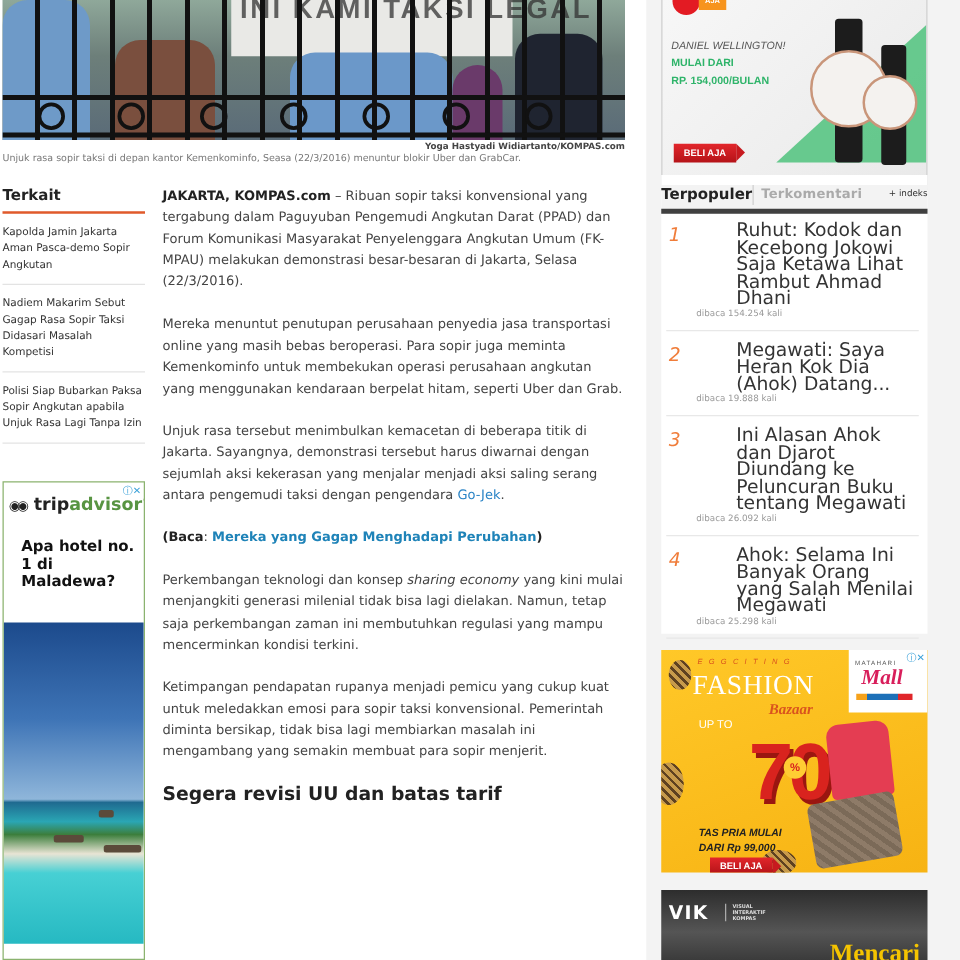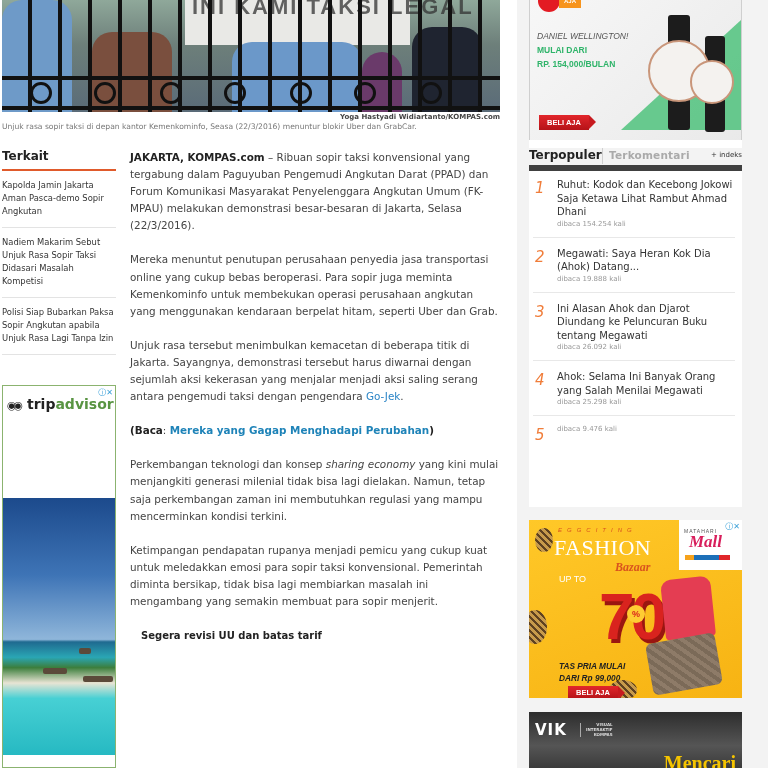--- a/index.html
+++ b/index.html
@@ -42,69 +42,69 @@
   .ta-photo { position: absolute; left: 0; top: 112px; width: 112px; height: 257px;
     background: linear-gradient(180deg, #1c4a8c 0%, #3e74b6 30%, #8fb6da 55%, #1f6a90 56%, #2aa6b4 62%, #3c7e3c 66%, #e8e4d4 72%, #47d0d4 78%, #26b9c2 100%); }
   .ta-photo .hut { position: absolute; width: 24px; height: 6px; background: #5b4a3a; border-radius: 2px; }
 
   
   .article { position: absolute; left: 130px; top: 149px; width: 372px; font-size: 10.4px; line-height: 17.1px; color: #444; }
   .article p { margin-bottom: 17px; }
   .article strong { color: #222; }
   .article a { color: #2a84c6; text-decoration: none; }
   .article .baca-link { color: #1e83b8; font-weight: bold; }
-  .article h4 { font-size: 10px; font-weight: bold; color: #222; margin-left: 11px; }
+  .article h4 { font-size: 15px; font-weight: bold; color: #222; }
 
   
   .right-bg { position: absolute; left: 517px; top: 0; width: 251px; height: 768px; background: #f3f3f3; }
   .dw-ad { position: absolute; left: 529px; top: 0; width: 213px; height: 152px; border: 1px solid #cfcfcf; border-top: none;
            background: linear-gradient(135deg, #f7f7f7, #e9e9e9); overflow: hidden; }
   .dw-logo { position: absolute; left: 8px; top: -10px; width: 22px; height: 22px; border-radius: 50%; background: #e31b23; }
   .dw-logo2 { position: absolute; left: 29px; top: -2px; width: 22px; height: 10px; background: #f7941d; font: bold 6px sans-serif; color: #fff; text-align: center; }
   .dw-tri { position: absolute; right: 0; top: 20px; width: 0; height: 0; border-left: 120px solid transparent; border-bottom: 110px solid #4fc27d; opacity: .85; }
   .dw-title { position: absolute; left: 7px; top: 31px; font: italic 8.5px "Liberation Sans", sans-serif; color: #555; }
   .dw-price1, .dw-price2 { position: absolute; left: 7px; font: bold 8.5px "Liberation Sans", sans-serif; color: #2fb46a; }
   .dw-price1 { top: 45px; } .dw-price2 { top: 59px; }
   .watch { position: absolute; border-radius: 50%; background: #f4f2ef; border: 2px solid #c9967a; }
   .strap { position: absolute; background: #1c1c1c; border-radius: 3px; }
   .buy-btn { position: absolute; background: linear-gradient(180deg, #e2262b, #b51318); color: #fff; font: bold 7.5px "Liberation Sans", sans-serif; padding: 3px 8px 3px 8px; }
   .buy-btn::after { content: ""; position: absolute; right: -7px; top: 0; border-left: 7px solid #c71a1f; border-top: 7px solid transparent; border-bottom: 7px solid transparent; }
 
   .popular { position: absolute; left: 529px; top: 140px; width: 213px; height: 367px; background: #fff; }
-  .pop-tabs { position: absolute; left: 0; top: 8px; width: 213px; height: 23px; border-bottom: 6px solid #404040; background: #f3f3f3; }
+  .pop-tabs { position: absolute; left: 0; top: 8px; width: 213px; height: 23px; border-bottom: 4px solid #404040; background: #f3f3f3; }
   .pop-tab-active { position: absolute; left: 0; top: 0; font: bold 12px "DejaVu Sans", sans-serif; color: #222; }
   .pop-sep { position: absolute; left: 73px; top: 0; width: 1px; height: 16px; background: #d0d0d0; }
   .pop-tab { position: absolute; left: 80px; top: 1px; font: bold 10.5px "DejaVu Sans", sans-serif; color: #aaa; letter-spacing: .2px; }
   .pop-index { position: absolute; right: 0; top: 3px; font-size: 7px; color: #333; }
   .pop-list { position: absolute; left: 4px; top: 38px; width: 202px; list-style: none; }
   .pop-item { position: relative; padding: 0 0 9px 24px; margin-bottom: 9px; border-bottom: 1px solid #e8e8e8; }
   .pop-item:last-child { border-bottom: none; }
   .pop-num { position: absolute; left: 2px; top: 1px; font: italic 15px "DejaVu Sans", sans-serif; color: #f07d3a; }
-  .pop-title { font-size: 10px; line-height: 13.5px; color: #333; }
+  .pop-title { font-size: 15px; line-height: 13.5px; color: #333; margin-left: 32px; }
   .pop-count { font-size: 7px; color: #999; margin-top: 1px; }
 
   .mm-ad { position: absolute; left: 529px; top: 520px; width: 213px; height: 178px; background: linear-gradient(160deg, #ffc828, #f7b313); overflow: hidden; }
   .mm-egg-text { position: absolute; left: 29px; top: 7px; font: italic 6px "Liberation Sans", sans-serif; color: #d9531e; letter-spacing: 5px; }
   .mm-fashion { position: absolute; left: 25px; top: 15px; font: 22px "Liberation Serif", serif; color: #fff; letter-spacing: .5px; }
   .mm-bazaar { position: absolute; left: 86px; top: 40px; font: italic bold 12px "Liberation Serif", serif; color: #d9531e; }
   .mm-upto { position: absolute; left: 30px; top: 54px; font: 9px "Liberation Sans", sans-serif; color: #fff; }
   .mm-70 { position: absolute; left: 26px; top: 60px; font: bold 64px "Liberation Sans", sans-serif; color: #d9231e; letter-spacing: -4px; text-shadow: 3px 4px 0 #9a1610; margin-left: 44px; }
   .mm-pct { position: absolute; left: 98px; top: 85px; width: 18px; height: 18px; border-radius: 50%; background: #ffcc33; color: #d9231e; font: bold 9px sans-serif; text-align: center; line-height: 18px; }
   .mm-line1, .mm-line2 { position: absolute; left: 30px; font: italic bold 8.3px "Liberation Sans", sans-serif; color: #222; }
   .mm-line1 { top: 141px; } .mm-line2 { top: 153px; }
   .mm-logo-box { position: absolute; right: 0; top: 0; width: 63px; height: 50px; background: #fff; }
   .mm-logo-small { position: absolute; left: 5px; top: 8px; font: 5px sans-serif; color: #555; letter-spacing: 1px; }
   .mm-logo-mall { position: absolute; left: 10px; top: 12px; font: italic bold 17px "Liberation Serif", serif; color: #d81e5b; }
   .mm-logo-bar { position: absolute; left: 6px; top: 35px; width: 45px; height: 5px; background: linear-gradient(90deg, #f6a21b 20%, #1d70b8 20% 75%, #e0262a 75%); }
   .mm-adchoice { position: absolute; right: 2px; top: 1px; font-size: 8px; color: #3aa0d8; background: rgba(255,255,255,.8); }
   .bag-red { position: absolute; left: 134px; top: 58px; width: 50px; height: 60px; background: #e43d52; border-radius: 10px 10px 4px 4px; transform: rotate(-6deg); }
   .bag-brown { position: absolute; left: 120px; top: 118px; width: 70px; height: 52px; background: repeating-linear-gradient(45deg, #7b6a58 0 4px, #8e7b68 4px 8px); border-radius: 6px; transform: rotate(-10deg); }
   .egg { position: absolute; border-radius: 50%; background: repeating-linear-gradient(45deg, #c79a4b 0 3px, #5e4120 3px 5px); }
 
-  .vik-ad { position: absolute; left: 529px; top: 712px; width: 213px; height: 56px; background: linear-gradient(180deg, #2d2d2d, #555 60%, #3b3b3b); overflow: hidden; text-align: right; }
+  .vik-ad { position: absolute; left: 529px; top: 712px; width: 213px; height: 56px; background: linear-gradient(180deg, #2d2d2d, #555 60%, #3b3b3b); overflow: hidden; }
   .vik-logo { position: absolute; left: 6px; top: 9px; font: bold 15px "DejaVu Sans", sans-serif; color: #fff; letter-spacing: 1px; }
   .vik-sep { position: absolute; left: 51px; top: 11px; width: 1px; height: 14px; background: #aaa; }
   .vik-sub { position: absolute; left: 57px; top: 10px; font: bold 4px "DejaVu Sans", sans-serif; color: #ddd; line-height: 5px; }
   .vik-title { position: absolute; right: 6px; top: 40px; font: bold 20px "Liberation Serif", serif; color: #f5c400; }
 </style>
 </head>
 <body>
 
 <div class="hero">
   <div class="person p1"></div>
@@ -125,40 +125,41 @@
   <div class="ring" style="left:352px"></div>
   <div class="ring" style="left:418px"></div>
 </div>
 <div class="photo-credit">Yoga Hastyadi Widiartanto/KOMPAS.com</div>
 <div class="photo-caption">Unjuk rasa sopir taksi di depan kantor Kemenkominfo, Seasa (22/3/2016) menuntur blokir Uber dan GrabCar.</div>
 
 <div class="terkait">
   <h3>Terkait</h3>
   <ul>
     <li>Kapolda Jamin Jakarta Aman Pasca-demo Sopir Angkutan</li>
-    <li>Nadiem Makarim Sebut Unjuk Rasa Sopir Taksi Didasari Masalah Kompetisi</li>
+    <li>Nadiem Makarim Sebut Gagap Rasa Sopir Taksi Didasari Masalah Kompetisi</li>
     <li>Polisi Siap Bubarkan Paksa Sopir Angkutan apabila Unjuk Rasa Lagi Tanpa Izin</li>
   </ul>
 </div>
 
 <div class="ta-ad">
   <span class="ad-choice">ⓘ✕</span>
   <div class="ta-logo">
     <span class="owl">◉◉</span><span>trip</span><span class="green">advisor</span><span class="green">°</span>
   </div>
+  <div class="ta-head">Apa hotel no. 1 di Maladewa?</div>
   <div class="ta-photo">
     <div class="hut" style="left:40px; top:170px;"></div>
     <div class="hut" style="left:80px; top:178px; width:30px;"></div>
     <div class="hut" style="left:76px; top:150px; width:12px;"></div>
   </div>
 </div>
 
 <div class="article">
   <p><strong>JAKARTA, KOMPAS.com</strong><span> – Ribuan sopir taksi konvensional yang tergabung dalam Paguyuban Pengemudi Angkutan Darat (PPAD) dan Forum Komunikasi Masyarakat Penyelenggara Angkutan Umum (FK-MPAU) melakukan demonstrasi besar-besaran di Jakarta, Selasa (22/3/2016).</span></p>
-  <p>Mereka menuntut penutupan perusahaan penyedia jasa transportasi online yang cukup bebas beroperasi. Para sopir juga meminta Kemenkominfo untuk membekukan operasi perusahaan angkutan yang menggunakan kendaraan berpelat hitam, seperti Uber dan Grab.</p>
+  <p>Mereka menuntut penutupan perusahaan penyedia jasa transportasi online yang masih bebas beroperasi. Para sopir juga meminta Kemenkominfo untuk membekukan operasi perusahaan angkutan yang menggunakan kendaraan berpelat hitam, seperti Uber dan Grab.</p>
   <p><span>Unjuk rasa tersebut menimbulkan kemacetan di beberapa titik di Jakarta. Sayangnya, demonstrasi tersebut harus diwarnai dengan sejumlah aksi kekerasan yang menjalar menjadi aksi saling serang antara pengemudi taksi dengan pengendara </span><a>Go-Jek</a><span>.</span></p>
   <p><strong>(Baca</strong><span>: </span><a class="baca-link">Mereka yang Gagap Menghadapi Perubahan</a><strong>)</strong></p>
   <p><span>Perkembangan teknologi dan konsep </span><em>sharing economy</em><span> yang kini mulai menjangkiti generasi milenial tidak bisa lagi dielakan. Namun, tetap saja perkembangan zaman ini membutuhkan regulasi yang mampu mencerminkan kondisi terkini.</span></p>
   <p>Ketimpangan pendapatan rupanya menjadi pemicu yang cukup kuat untuk meledakkan emosi para sopir taksi konvensional. Pemerintah diminta bersikap, tidak bisa lagi membiarkan masalah ini mengambang yang semakin membuat para sopir menjerit.</p>
   <h4>Segera revisi UU dan batas tarif</h4>
 </div>
 
 <div class="right-bg"></div>
 
 <div class="dw-ad">

